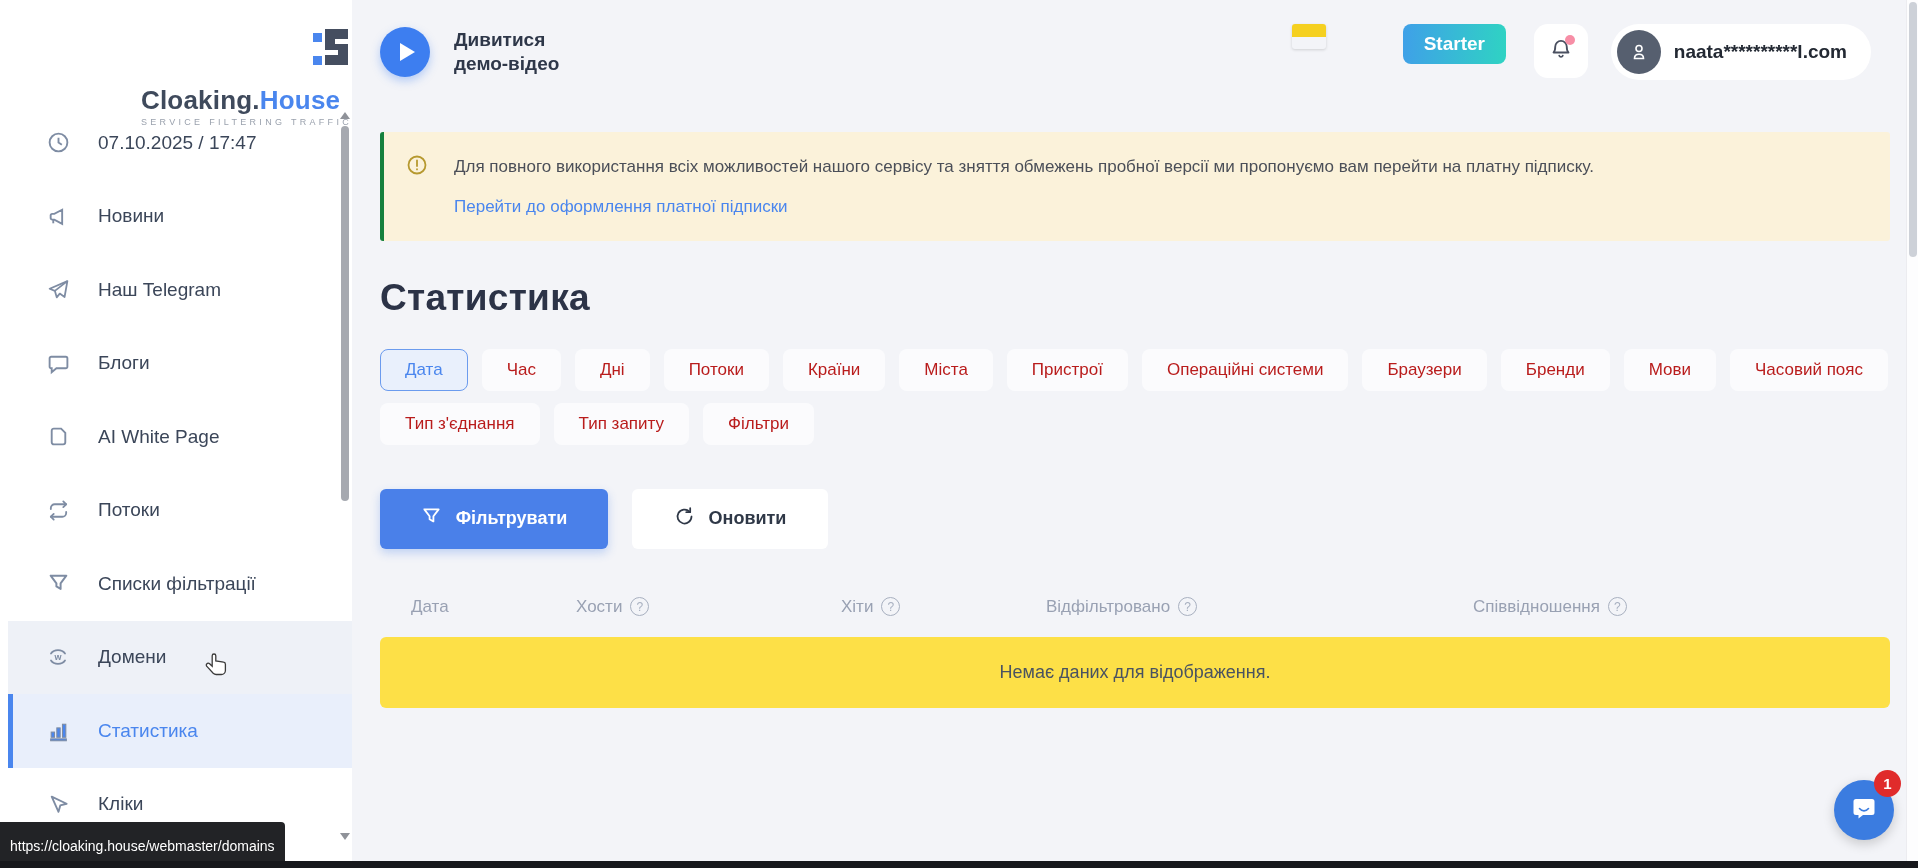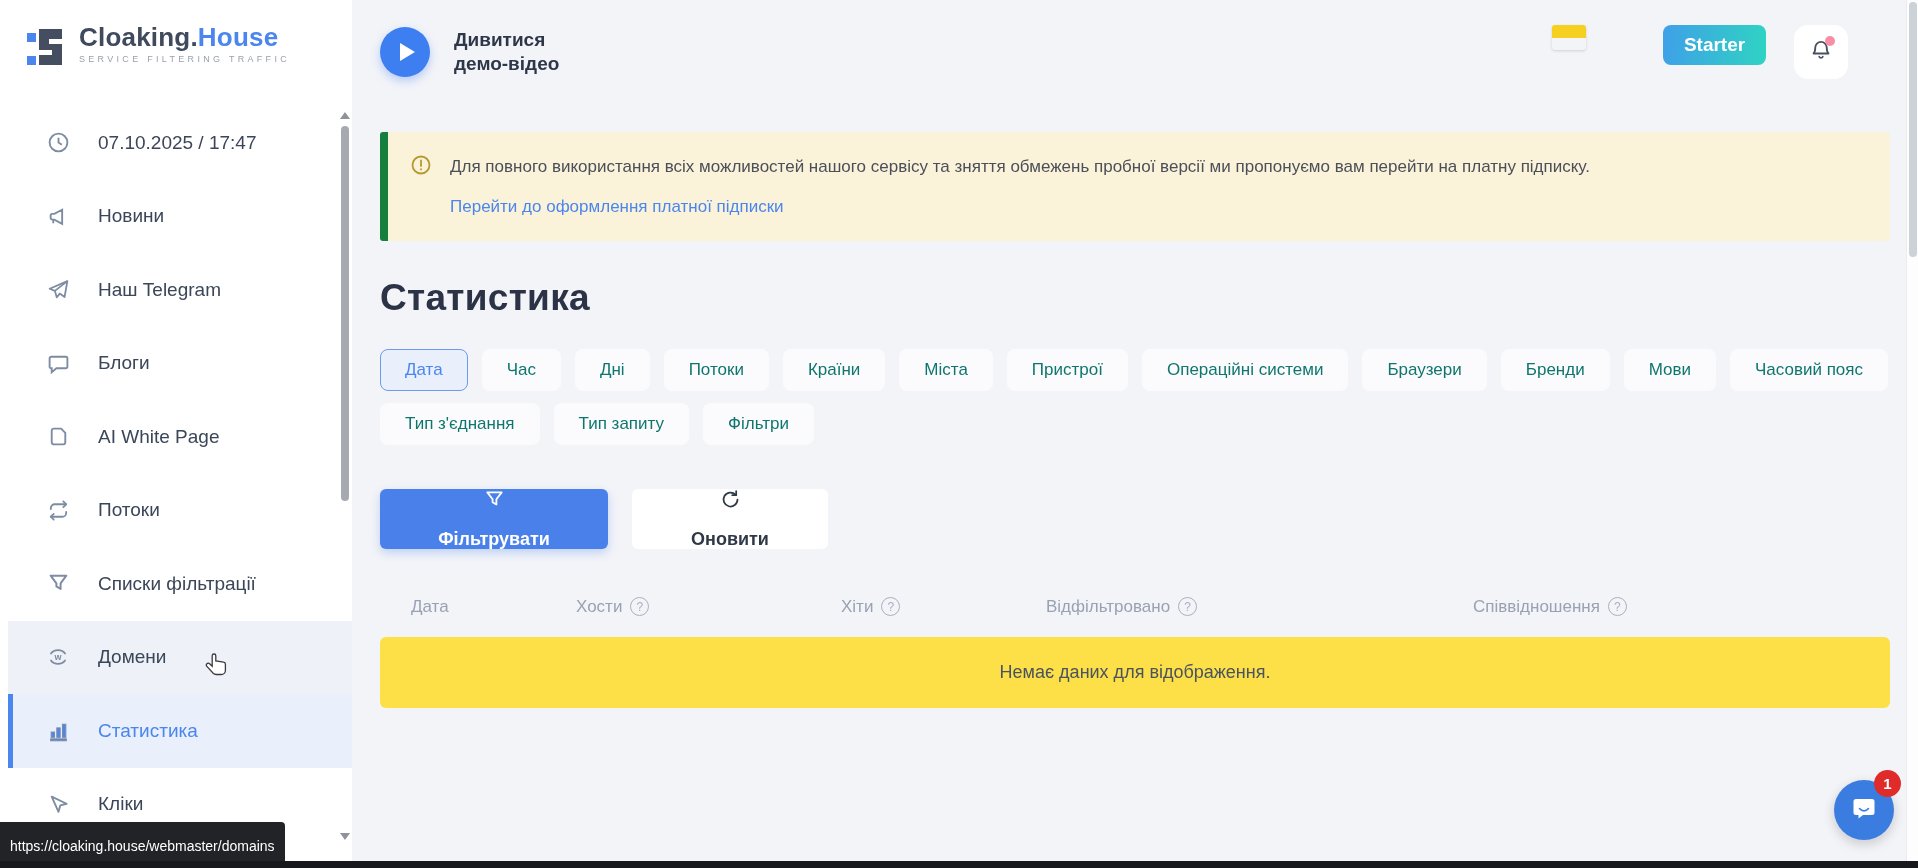--- a/index.html
+++ b/index.html
@@ -4,21 +4,21 @@
 <style>
   * { margin:0; padding:0; box-sizing:border-box; }
   html,body { background:#e8e8ee; }
   .app {
     position:relative; width:1918px; height:868px; overflow:hidden;
     background:#f3f4f8; font-family:"Liberation Sans", sans-serif;
   }
 
   
   .sidebar { position:absolute; left:0; top:0; bottom:0; width:352px; background:#ffffff; }
-  .logo-row { display:flex; align-items:flex-start; gap:13px; padding:24px 0 0 24px; }
+  .logo-row { display:flex; align-items:flex-end; gap:13px; padding:24px 0 0 24px;flex-direction:column; }
   .brand-text { line-height:1; }
   .brand-line { font-size:26px; font-weight:700; letter-spacing:.2px; }
   .brand-primary { color:#3f4a5c; }
   .brand-accent { color:#4a86ee; }
   .tagline { margin-top:5px; font-size:9px; letter-spacing:3.3px; color:#9aa1ad; }
 
   .menu { position:absolute; top:106px; left:8px; right:0; }
   .menu-item {
     height:73.5px; display:flex; align-items:center; gap:28px;
     padding-left:38px; cursor:pointer; font-size:19px; font-weight:500; color:#3b4659;
@@ -52,38 +52,38 @@
   }
   .bell-wrap { position:relative; width:54px; height:54px; background:#ffffff; border-radius:14px; display:flex; align-items:center; justify-content:center; cursor:pointer; margin-right:23px; }
   .bell-dot { position:absolute; top:11px; right:13px; width:10px; height:10px; border-radius:50%; background:#f78ea6; }
   .user-pill { display:flex; align-items:center; height:56px; background:#ffffff; border-radius:28px; padding:6px; cursor:pointer; }
   .avatar { width:44px; height:44px; border-radius:50%; background:#565f6f; display:flex; align-items:center; justify-content:center; }
   .user-email { font-size:19px; font-weight:700; color:#232933; margin:0 18px 0 13px; }
 
   
   .main { position:absolute; left:380px; top:104px; width:1510px; }
   .banner {
-    margin-top:28px; background:#fbf2da; border-left:8px solid #15803d; border-radius:3px;
-    padding:22px 28px 24px 22px; display:flex; gap:18px;
+    margin-top:28px; background:#fbf2da; border-left:4px solid #15803d; border-radius:3px;
+    padding:22px 28px 24px 22px; display:flex; gap:26px;
   }
   .banner-body { max-width:1360px; }
   .banner-text { font-size:17px; color:#4b4f58; line-height:1.5; }
   .banner-link { display:inline-block; margin-top:17px; font-size:17px; color:#4a86ee; text-decoration:none; cursor:pointer; }
 
   .page-title { margin-top:36px; font-size:37px; font-weight:700; color:#2c3347; letter-spacing:.3px; }
 
   .chips { margin-top:30px; display:flex; flex-wrap:wrap; gap:12px 14px; width:1510px; }
   .chip {
     height:42px; display:inline-flex; align-items:center; padding:0 24px; border-radius:8px;
-    background:#fbfbfd; color:#0f766e; font-size:17px; cursor:pointer; border:1px solid transparent;
+    background:#fbfbfd; color:#b91c1c; font-size:17px; cursor:pointer; border:1px solid transparent;
   }
   .chip.active { background:#e9f0fc; border:1px solid #6b9bee; color:#4a86ee; }
 
   .actions { margin-top:44px; display:flex; gap:24px; }
-  .btn { display:flex; align-items:center; justify-content:flex-start; gap:14px; height:60px; border-radius:6px; border:none; cursor:pointer; font-family:"Liberation Sans",sans-serif; font-size:18px; font-weight:700;flex-direction:column; }
+  .btn { display:flex; align-items:center; justify-content:center; gap:14px; height:60px; border-radius:6px; border:none; cursor:pointer; font-family:"Liberation Sans",sans-serif; font-size:18px; font-weight:700; }
   .btn-filter { width:228px; background:#4a80e9; color:#ffffff; box-shadow:0 4px 10px rgba(74,128,233,.3); }
   .btn-refresh { width:196px; background:#ffffff; color:#2f3847; }
 
   .thead { margin-top:48px; display:grid; grid-template-columns:165px 265px 205px 427px auto; padding-left:31px; align-items:center; }
   .th { display:flex; align-items:center; gap:8px; font-size:17px; color:#99a1b3; }
   .help-icon { width:19px; height:19px; border:1.5px solid #a8b0c0; border-radius:50%; display:inline-flex; align-items:center; justify-content:center; font-size:12px; color:#a8b0c0; cursor:pointer; }
 
   .empty-card { margin-top:20px; width:1510px; height:71px; background:#fde047; border-radius:6px; display:flex; align-items:center; justify-content:center; }
   .empty-text { font-size:18px; color:#4a5361; }
 
@@ -234,20 +234,29 @@
       <button class="plan-btn">Starter</button>
       <span class="bell-wrap">
         <span>
           <svg width="26" height="26" viewBox="0 0 24 24" fill="none" stroke="#4a5060" stroke-width="1.7" stroke-linecap="round" stroke-linejoin="round">
               <path d="M12 4.5a5.3 5.3 0 0 0-5.3 5.3c0 4-1.6 5.4-1.6 5.4h13.8s-1.6-1.4-1.6-5.4A5.3 5.3 0 0 0 12 4.5z"></path>
               <path d="M10.4 18.2a1.7 1.7 0 0 0 3.2 0"></path>
             </svg>
         </span>
         <span class="bell-dot"></span>
       </span>
+      <div class="user-pill">
+        <span class="avatar">
+          <svg width="24" height="24" viewBox="0 0 24 24" fill="none" stroke="#ffffff" stroke-width="1.6" stroke-linecap="round">
+              <circle cx="12" cy="8.5" r="3"></circle>
+              <path d="M7.5 18.5c0-2.6 2-4.2 4.5-4.2s4.5 1.6 4.5 4.2z"></path>
+            </svg>
+        </span>
+        <span class="user-email">naata**********l.com</span>
+      </div>
     </div>
   </header>
 
   <main class="main">
 
     <div class="banner">
       <span>
         <svg width="22" height="22" viewBox="0 0 22 22" fill="none" stroke="#b6992f" stroke-width="1.8" stroke-linecap="round">
             <circle cx="11" cy="11" r="8.5"></circle>
             <path d="M11 6.5v5.5"></path>

